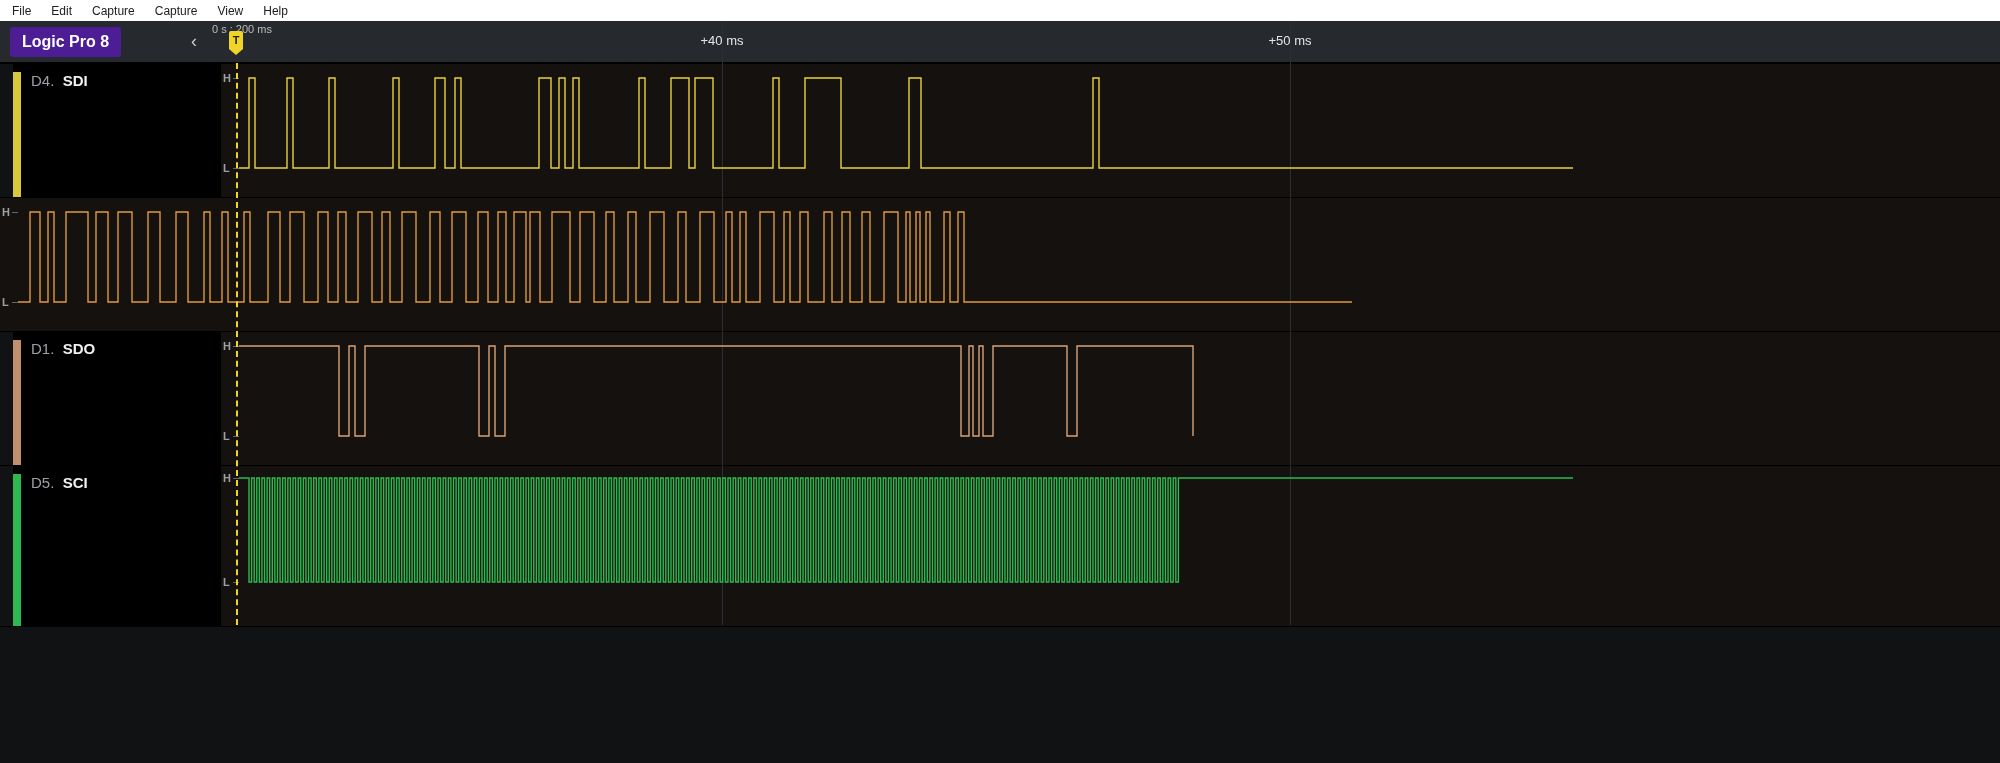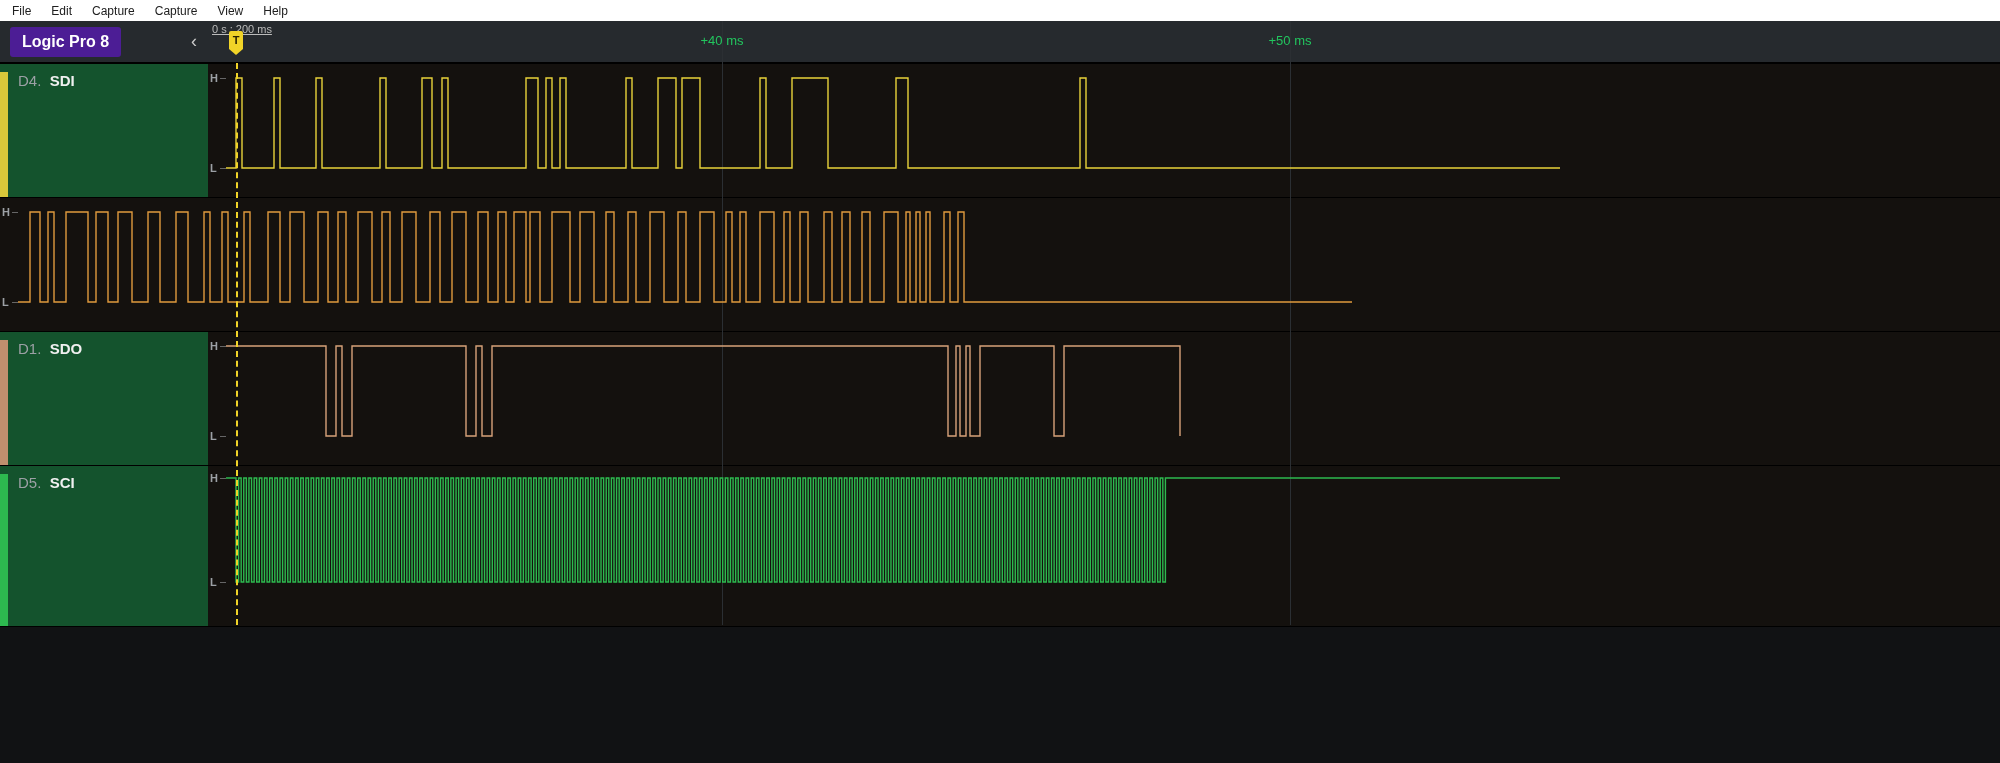--- a/index.html
+++ b/index.html
@@ -60,33 +60,32 @@
   .timeline-header {
     position: absolute;
     left: 208px; right: 0; top: 0; bottom: 0;
   }
   .scale-label {
     position: absolute;
     top: 2px;
     font-size: 11px;
     color: #bbb;
     white-space: nowrap;
-    text-decoration: underline;
   }
   .tick {
     position: absolute;
     top: 0; bottom: 0;
     width: 1px;
     background: #3a3f44;
   }
   .tick-label {
     position: absolute;
     top: 12px;
     font-size: 13px;
-    color: #22c55e;
+    color: #e5e5e5;
     transform: translateX(-50%);
   }
   .trigger-marker {
     position: absolute;
     top: 10px;
     width: 14px; height: 18px;
     background: #f1d428;
     color: #2a2300;
     font-size: 11px;
     font-weight: 700;
@@ -139,22 +138,23 @@
     display: flex;
     height: 134px;
     border-top: 1px solid #000;
   }
   .row:last-child { height: 160px; border-bottom: 1px solid #000; }
   .ch-sidebar {
     width: 208px;
     display: flex;
     align-items: flex-start;
     padding-top: 8px;
-    background: #14532d;
+    background: #000000;
     position: relative;
+    margin-left: 13px;
   }
   .color-strip {
     width: 8px;
     align-self: stretch;
   }
   .ch-label {
     padding-left: 10px;
     font-size: 15px;
     color: #9ca0a5;
   }

